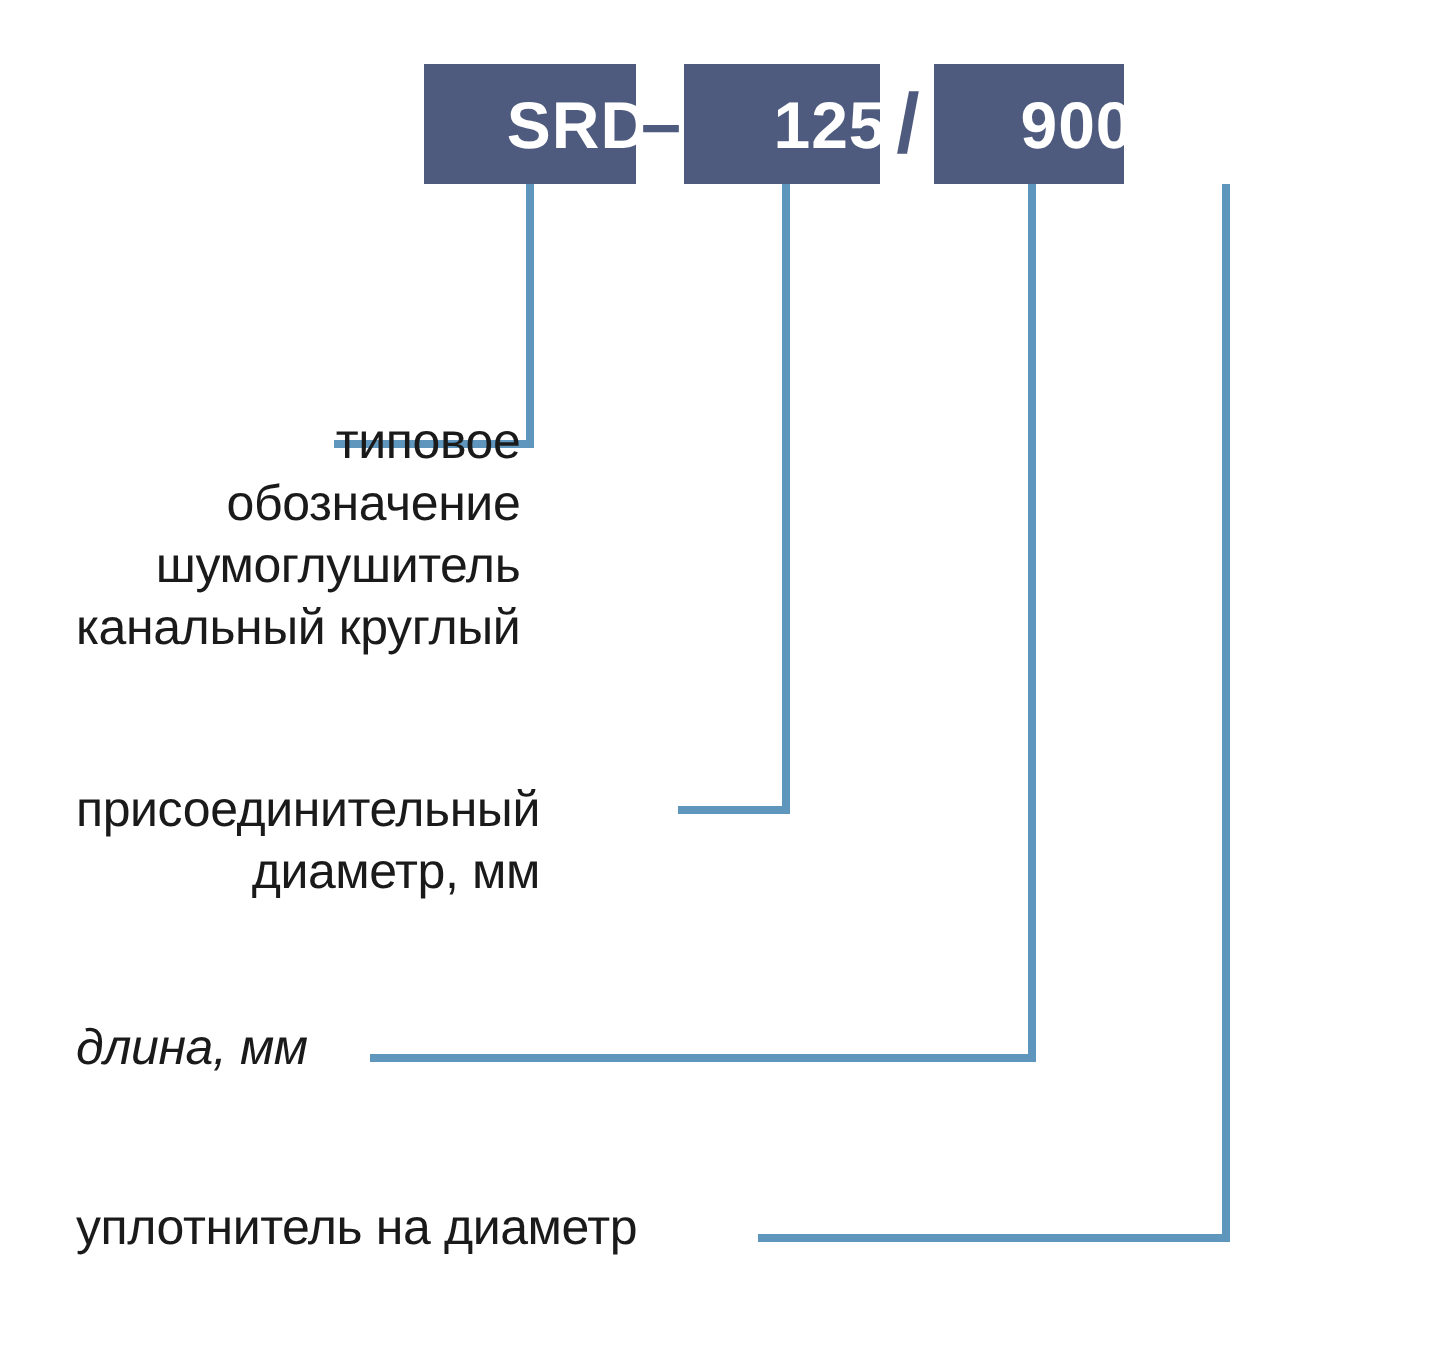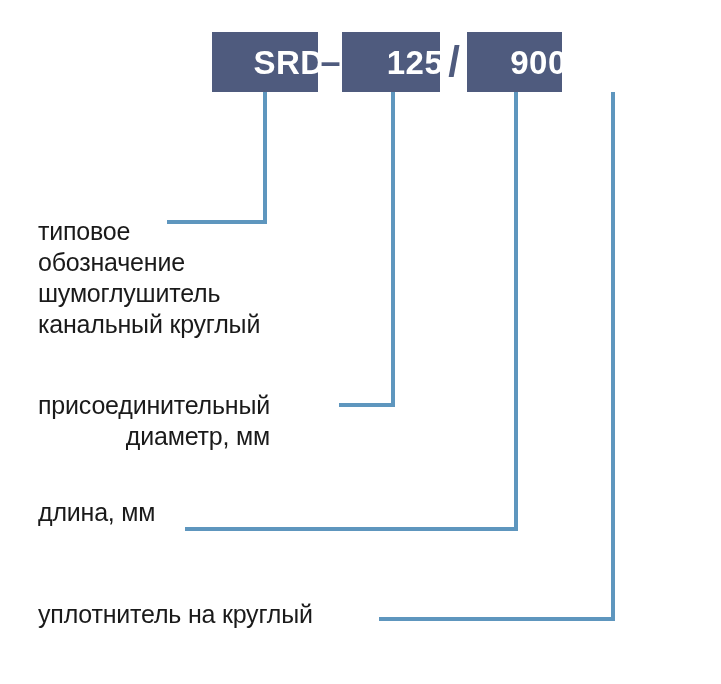--- a/index.html
+++ b/index.html
@@ -72,23 +72,23 @@
   
   .label {
     position: absolute;
     left: 38px;
     color: #1a1a1a;
     font-size: 25px;
     line-height: 31px;
     white-space: pre-line;
     letter-spacing: -0.2px;
   }
-  #label-type { top: 216px; }
+  #label-type { top: 206px; text-align: right; }
   #label-dia  { top: 390px; text-align: right; }
-  #label-len  { top: 497px; }
+  #label-len  { top: 509px; font-style: italic; }
   #label-seal { top: 599px; }
 </style>
 </head>
 <body>
 
 <div id="canvas">
 
   <div class="code-box" id="box-srd">SRD</div>
 
   <div class="separator" id="sep-dash">–</div>
@@ -115,15 +115,15 @@
   <div class="label" id="label-type">типовое
 обозначение
 шумоглушитель
 канальный круглый</div>
 
   <div class="label" id="label-dia">присоединительный
 диаметр, мм</div>
 
   <div class="label" id="label-len">длина, мм</div>
 
-  <div class="label" id="label-seal">уплотнитель на круглый</div>
+  <div class="label" id="label-seal">уплотнитель на диаметр</div>
 
 </div>
 
 </body></html>

